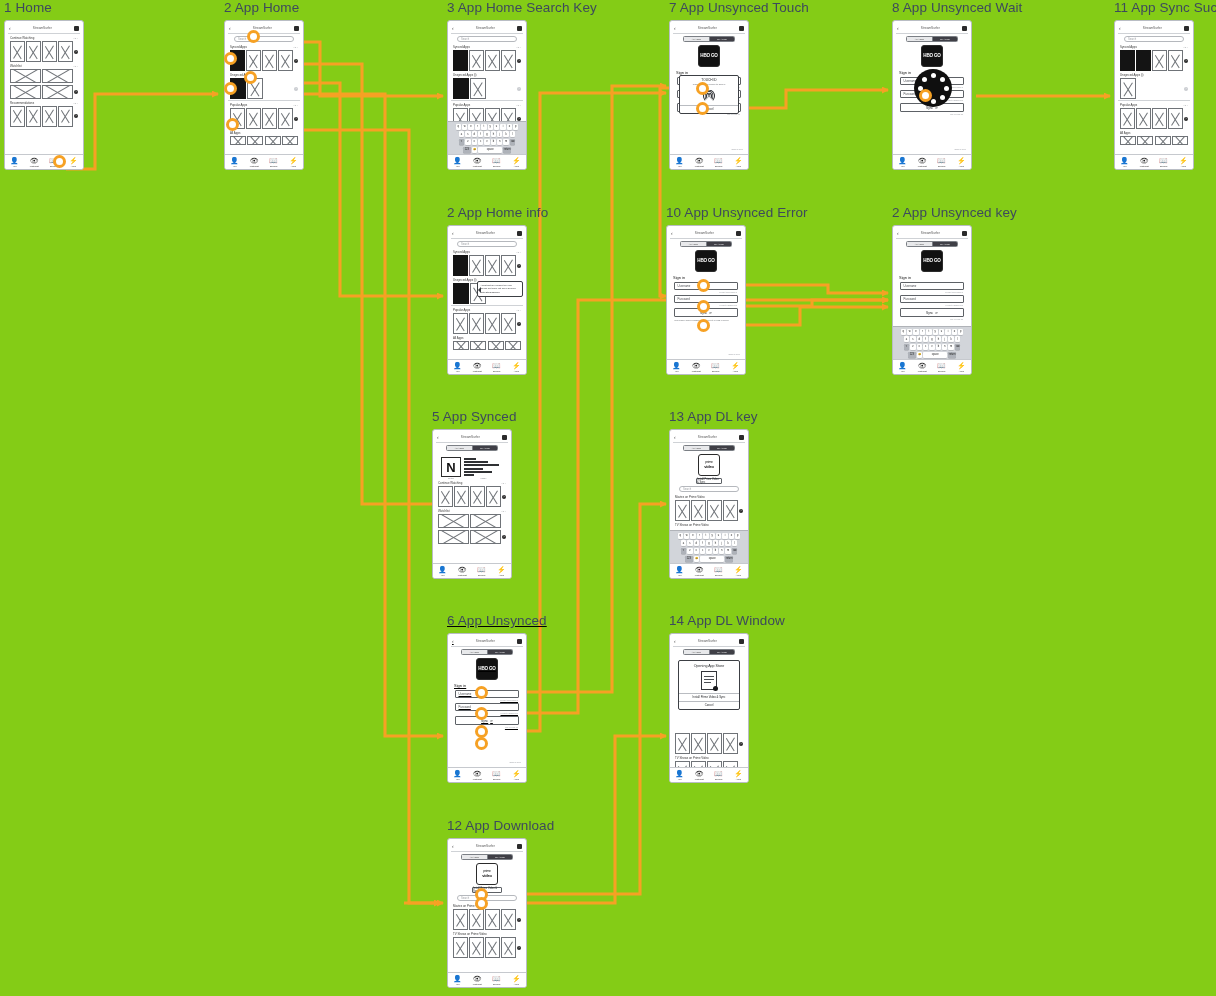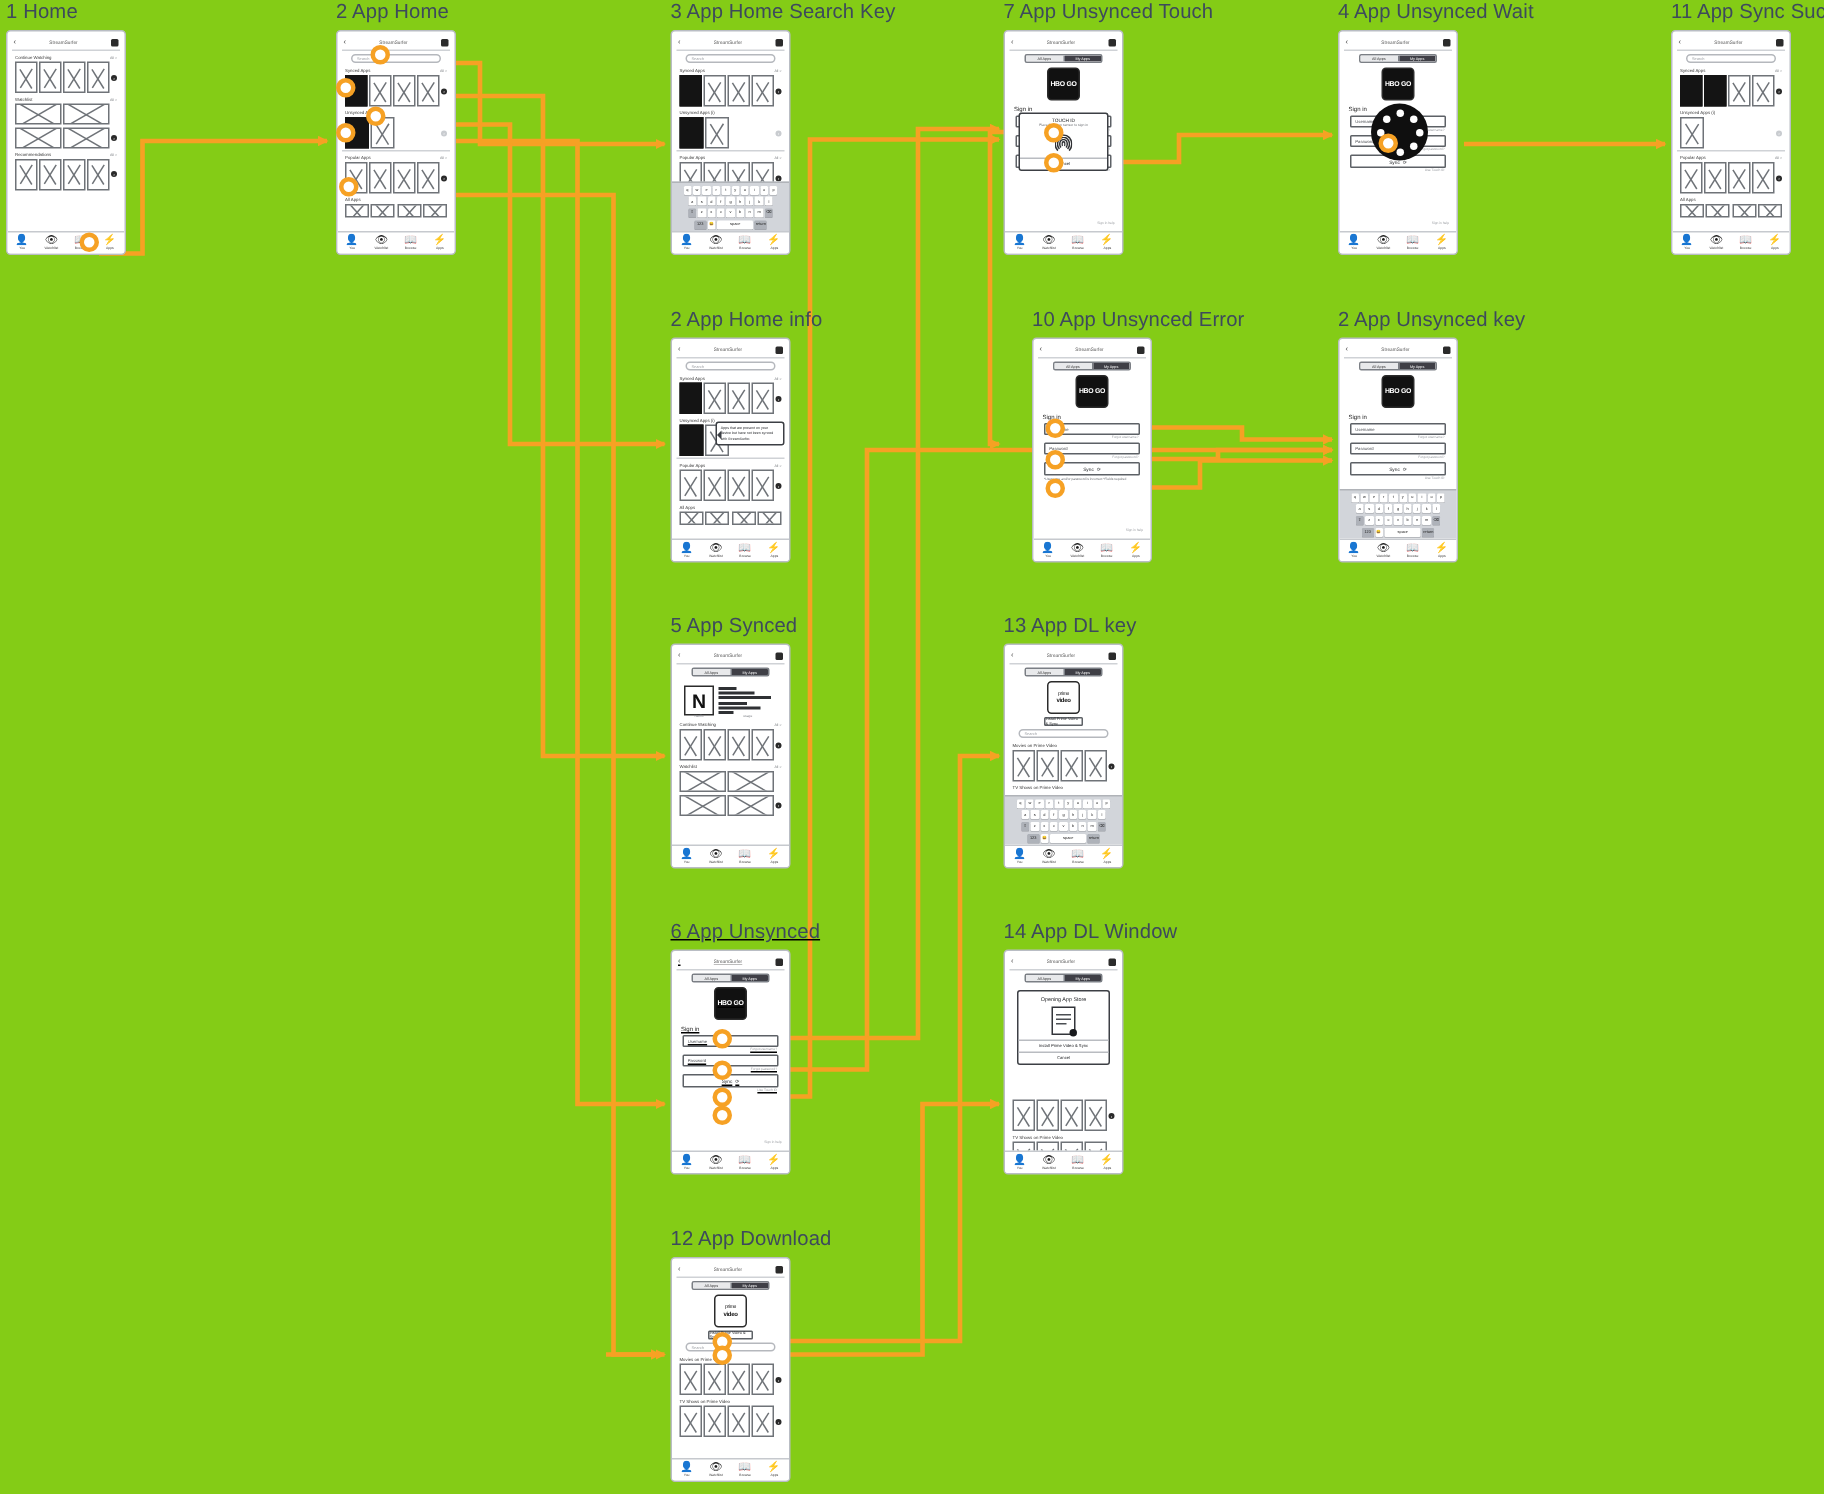--- a/index.html
+++ b/index.html
@@ -663,21 +663,21 @@
         </div>
         <div class="tab">
           <div class="tico">⚡</div>
           <span class="tlbl">Apps</span>
         </div>
       </div>
     </div>
   </div>
 
   <div class="node" style="left:892px; top:0px;">
-    <div class="node-title">4 App Unsynced Wait</div>
+    <div class="node-title">8 App Unsynced Wait</div>
     <div class="phone">
       <div class="navbar">
         <span class="back">‹</span>
         <span class="brand">StreamSurfer</span>
         <span class="homeicon"></span>
       </div>
       <div class="hairline"></div>
       <div class="segbar">
         <div class="seg">All Apps</div>
         <div class="seg active">My Apps</div>
@@ -878,21 +878,21 @@
           <span class="tlbl">Browse</span>
         </div>
         <div class="tab">
           <div class="tico">⚡</div>
           <span class="tlbl">Apps</span>
         </div>
       </div>
     </div>
   </div>
 
-  <div class="node" style="left:688px; top:205px;">
+  <div class="node" style="left:666px; top:205px;">
     <div class="node-title">10 App Unsynced Error</div>
     <div class="phone">
       <div class="navbar">
         <span class="back">‹</span>
         <span class="brand">StreamSurfer</span>
         <span class="homeicon"></span>
       </div>
       <div class="hairline"></div>
       <div class="segbar">
         <div class="seg">All Apps</div>
@@ -1015,21 +1015,21 @@
           <span class="tlbl">Browse</span>
         </div>
         <div class="tab">
           <div class="tico">⚡</div>
           <span class="tlbl">Apps</span>
         </div>
       </div>
     </div>
   </div>
 
-  <div class="node" style="left:447px; top:409px;">
+  <div class="node" style="left:432px; top:409px;">
     <div class="node-title">5 App Synced</div>
     <div class="phone">
       <div class="navbar">
         <span class="back">‹</span>
         <span class="brand">StreamSurfer</span>
         <span class="homeicon"></span>
       </div>
       <div class="hairline"></div>
       <div class="segbar">
         <div class="seg">All Apps</div>

